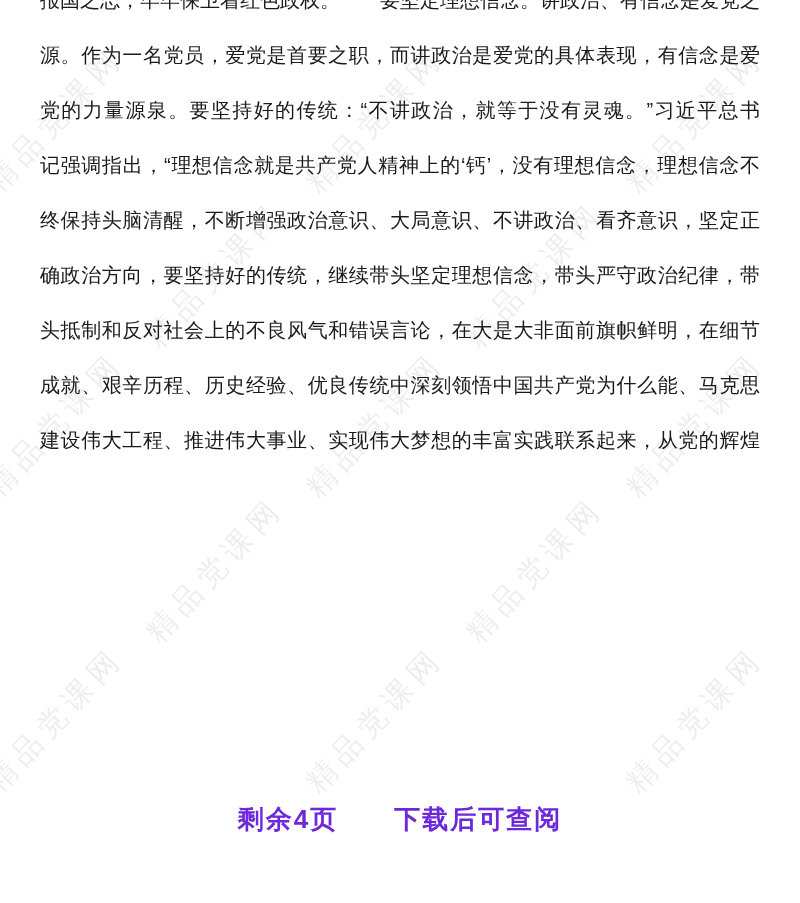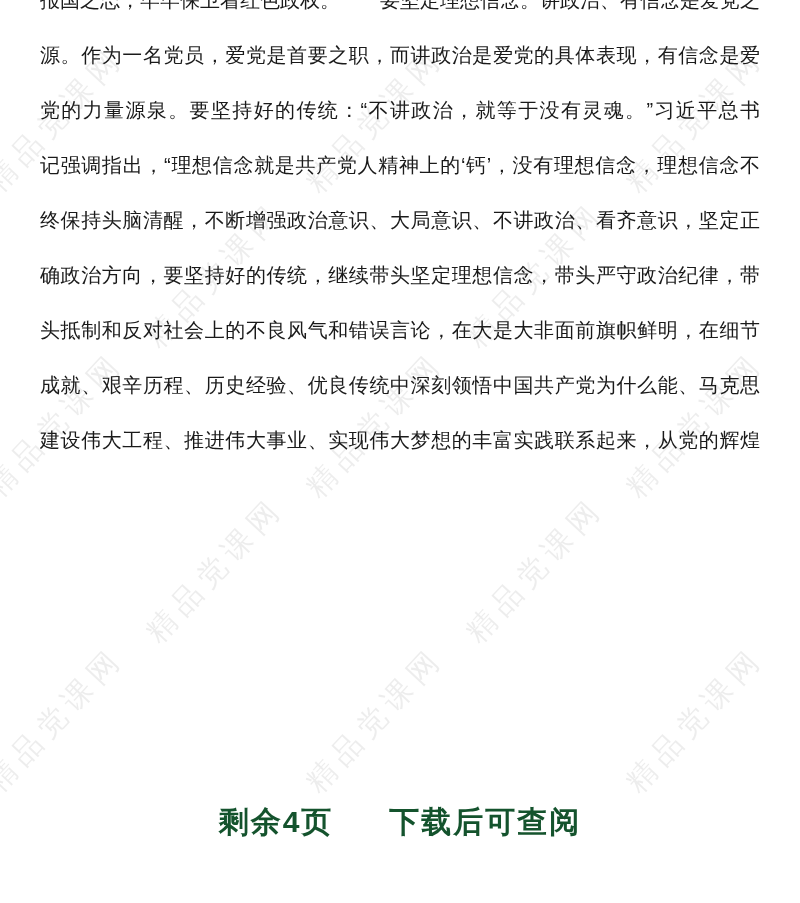--- a/index.html
+++ b/index.html
@@ -51,23 +51,23 @@
     overflow: hidden;
   }
   
   .footer {
     position: absolute;
     left: 0;
     right: 0;
     top: 802px;
     z-index: 2;
     text-align: center;
-    font-size: 30px;
+    font-size: 26px;
     font-weight: bold;
-    color: #14532d;
+    color: #6d28d9;
     letter-spacing: 2px;
   }
   .footer .gap {
     display: inline-block;
     width: 56px;
   }
 </style>
 </head>
 <body>
 

